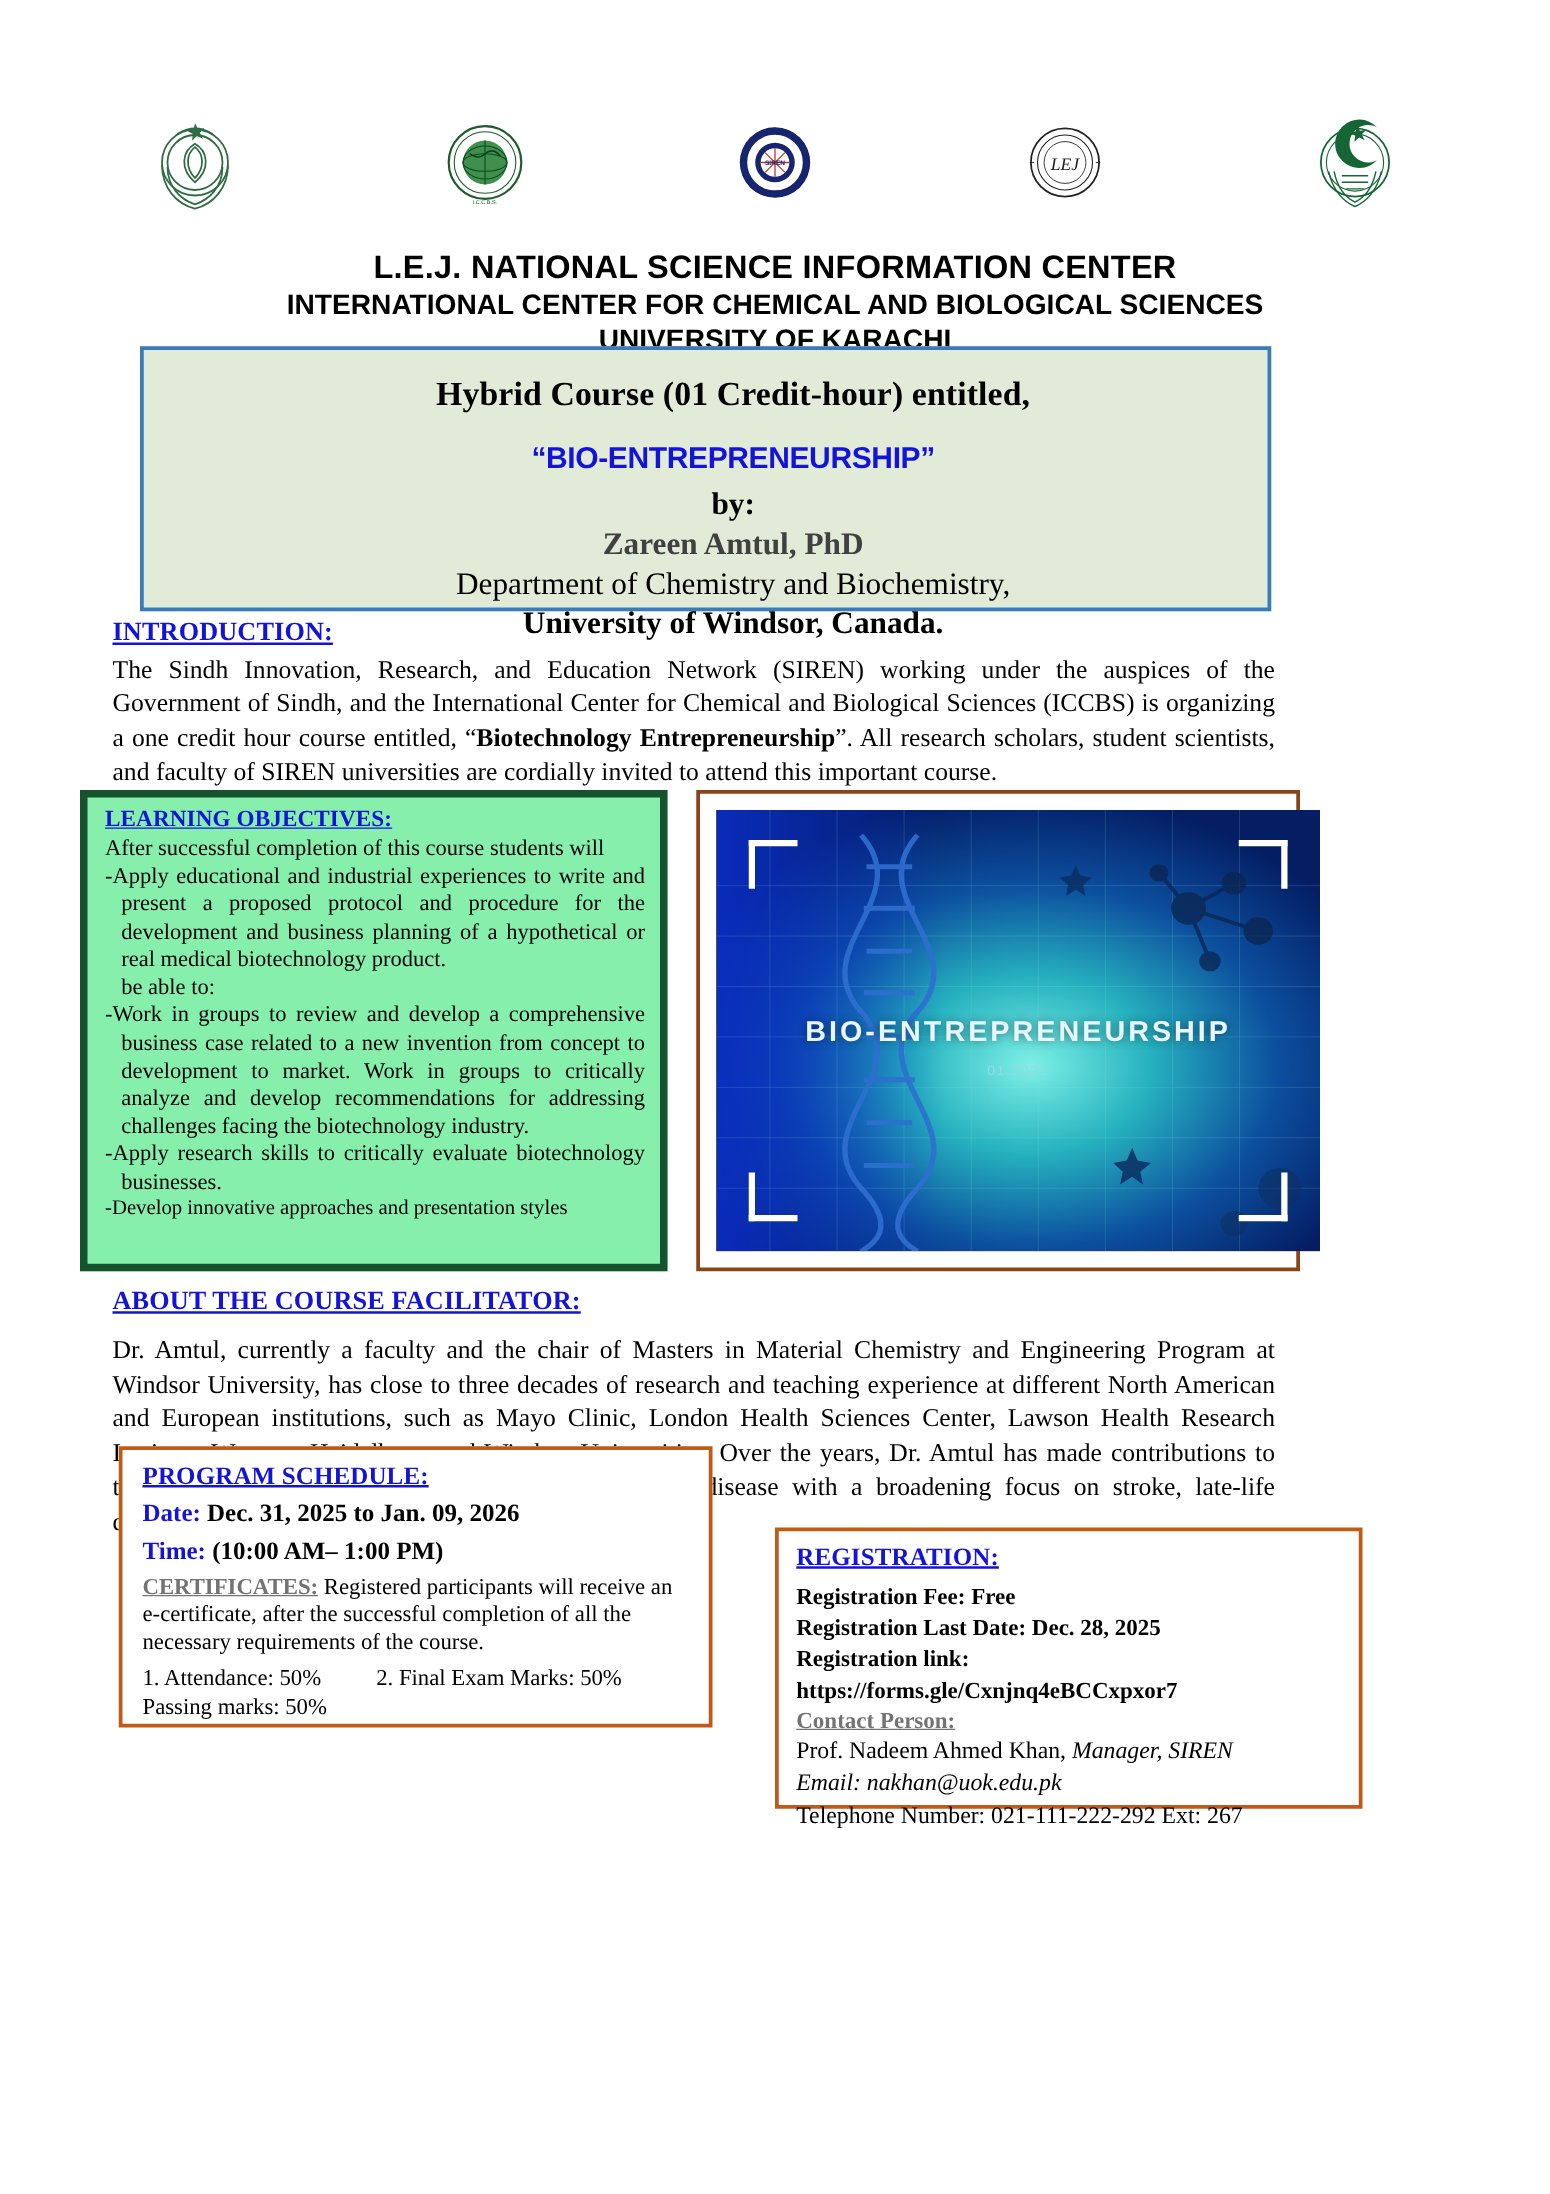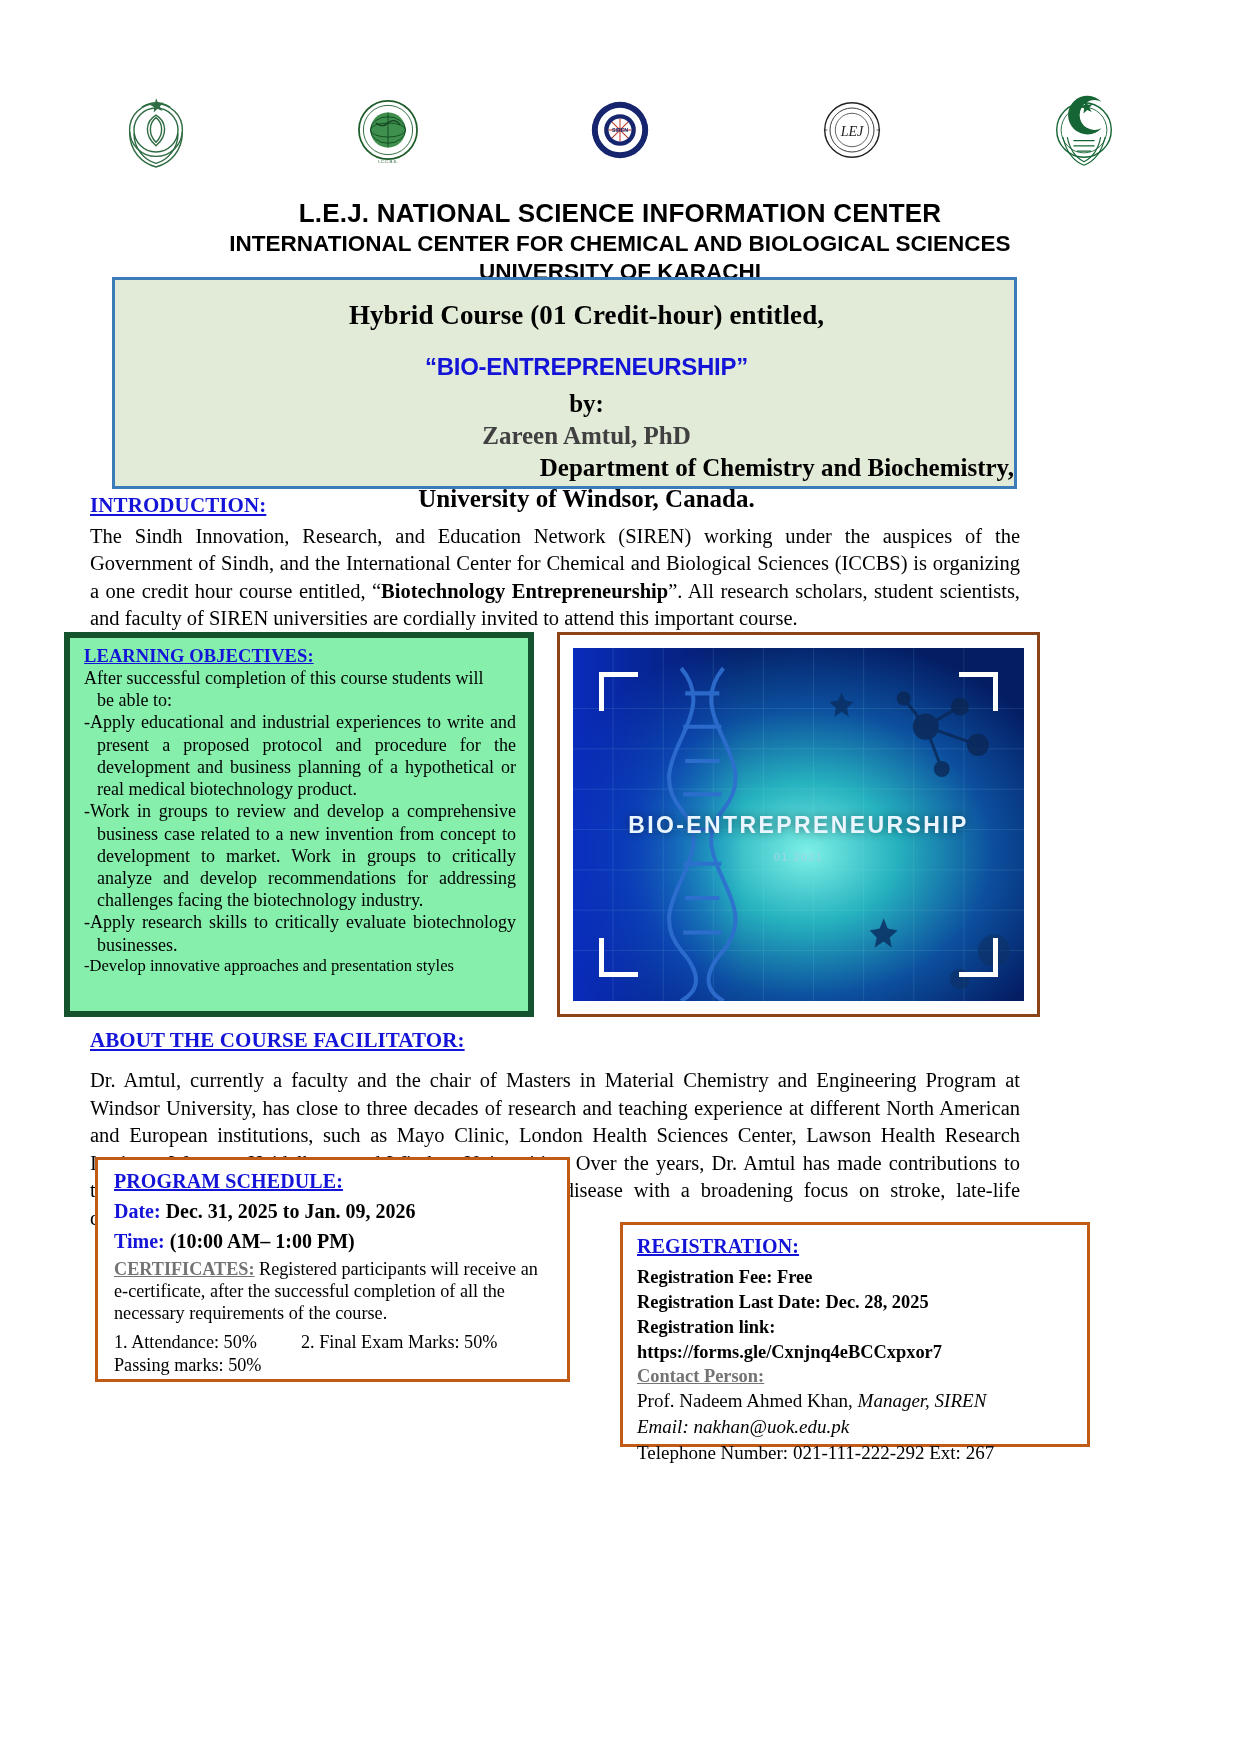--- a/index.html
+++ b/index.html
@@ -32,21 +32,21 @@
     background:#e2ebd7; border:3px solid #3b7cb8; box-sizing:border-box;
     text-align:center; padding-top:14px;padding-left:44px;
   }
   .tb-line1 { font-weight:bold; font-size:27px; letter-spacing:.1px; margin-top:6px; }
   .tb-line2 {
     font-family:"Liberation Sans", sans-serif; font-weight:bold;
     color:#1414d8; font-size:24px; letter-spacing:-0.3px; margin-top:22px;
   }
   .tb-line3 { font-weight:bold; font-size:25px; margin-top:9px; }
   .tb-line4 { font-weight:bold; font-size:25px; color:#404040; margin-top:4px; }
-  .tb-line5 { font-weight:bold; font-size:25px; margin-top:4px;text-align:right; }
+  .tb-line5 { font-weight:normal; font-size:25px; margin-top:4px; }
   .tb-line6 { font-weight:bold; font-size:25px; margin-top:3px; }
 
   
   .sec-head {
     font-weight:bold; color:#1414d8; text-decoration:underline;
     font-size:21px; letter-spacing:.1px;
   }
 
   
   .intro-wrap { position:absolute; left:90px; top:493px; width:930px; }
@@ -64,21 +64,21 @@
   .obj-line { font-size:18px; line-height:1.235; text-align:justify; }
   .obj-line.hang { padding-left:13px; text-indent:-13px; }
   .obj-line.sub { padding-left:13px; }
   .obj-line.small { font-size:16.6px; }
 
   .img-box {
     position:absolute; left:557px; top:632px; width:483px; height:385px;
     border:3px solid #8a4418; background:#ffffff; box-sizing:border-box;
     padding:13px;
   }
-  .img-inner { position:relative; width:100%; height:100%; overflow:hidden; background:#a16207; }
+  .img-inner { position:relative; width:100%; height:100%; overflow:hidden; background:#a16207;padding-left:32px; }
   .bio-caption {
     position:absolute; left:0; right:0; top:50%; transform:translateY(-50%);
     text-align:center; color:#eaf6ff;
     font-family:"Liberation Sans", sans-serif; font-weight:bold;
     font-size:23px; letter-spacing:2.4px;
     text-shadow:0 0 8px rgba(0,0,0,.45);
   }
   .bio-sub {
     position:absolute; left:0; right:0; top:50%; margin-top:26px;
     text-align:center; color:#9fd4e6;
@@ -217,22 +217,22 @@
   </div>
 
   <div class="intro-wrap">
     <div class="sec-head">INTRODUCTION:</div>
     <div class="intro-body"><span>The Sindh Innovation, Research, and Education Network (SIREN) working under the auspices of the Government of Sindh, and the International Center for Chemical and Biological Sciences (ICCBS) is organizing a one credit hour course entitled, “</span><b>Biotechnology Entrepreneurship</b><span>”. All research scholars, student scientists, and faculty of SIREN universities are cordially invited to attend this important course.</span></div>
   </div>
 
   <div class="obj-box">
     <div class="sec-head obj-head">LEARNING OBJECTIVES:</div>
     <div class="obj-line">After successful completion of this course students will</div>
+    <div class="obj-line hang">-Apply educational and industrial experiences to write and present a proposed protocol and procedure for the development and business planning of a hypothetical or real medical biotechnology product.</div>
     <div class="obj-line sub">be able to:</div>
-    <div class="obj-line hang">-Apply educational and industrial experiences to write and present a proposed protocol and procedure for the development and business planning of a hypothetical or real medical biotechnology product.</div>
     <div class="obj-line hang">-Work in groups to review and develop a comprehensive business case related to a new invention from concept to development to market. Work in groups to critically analyze and develop recommendations for addressing challenges facing the biotechnology industry.</div>
     <div class="obj-line hang">-Apply research skills to critically evaluate biotechnology businesses.</div>
     <div class="obj-line hang small">-Develop innovative approaches and presentation styles</div>
   </div>
 
   <div class="img-box">
     <div class="img-inner">
       <svg viewBox="0 0 450 350" preserveAspectRatio="none" style="position:absolute;inset:0;width:100%;height:100%;">
         <defs>
           <radialGradient id="glow" cx="52%" cy="58%" r="62%">

